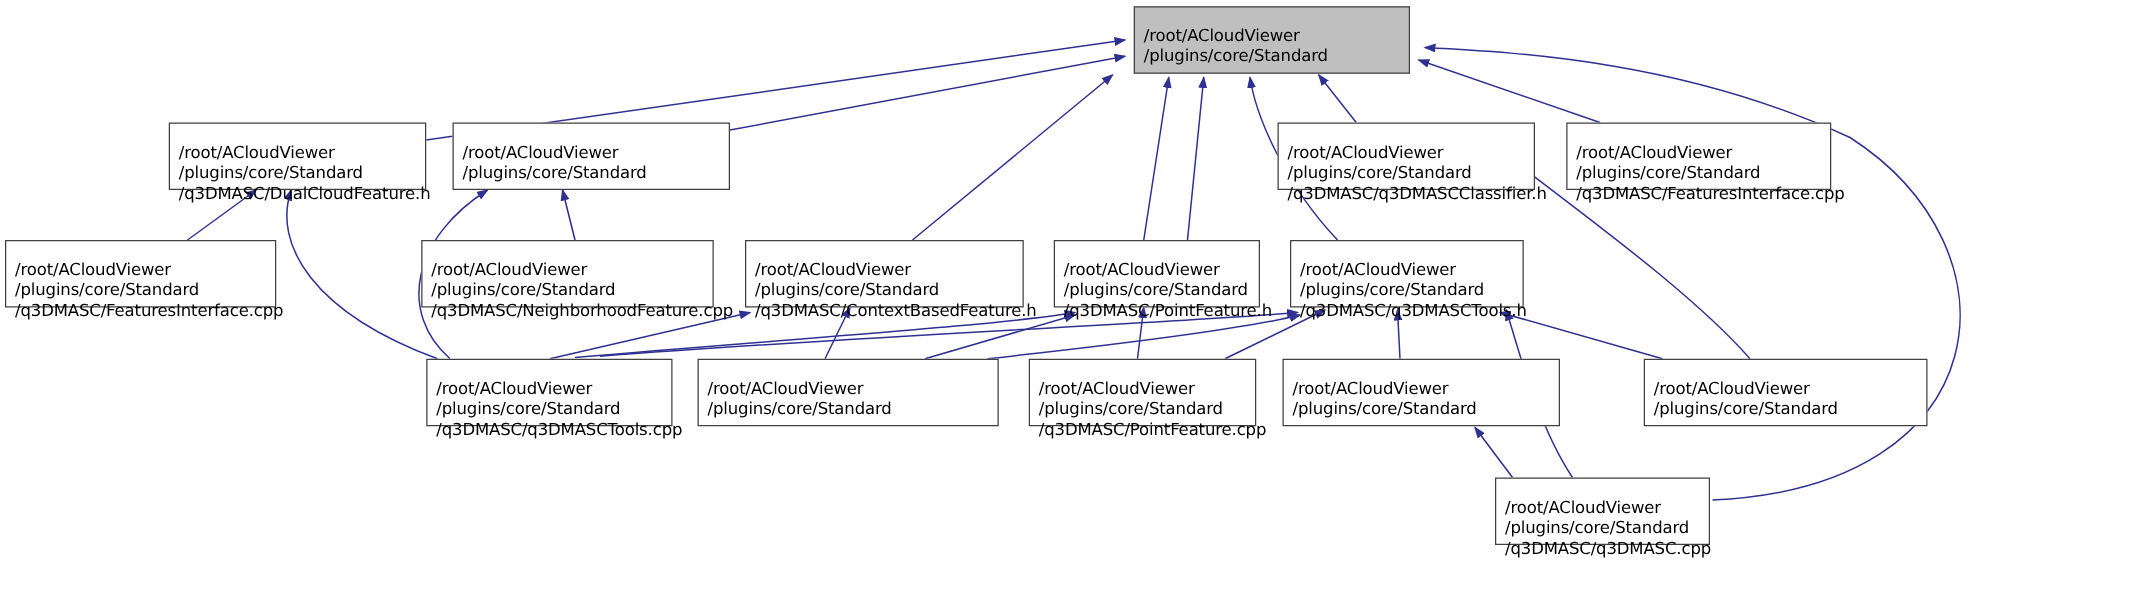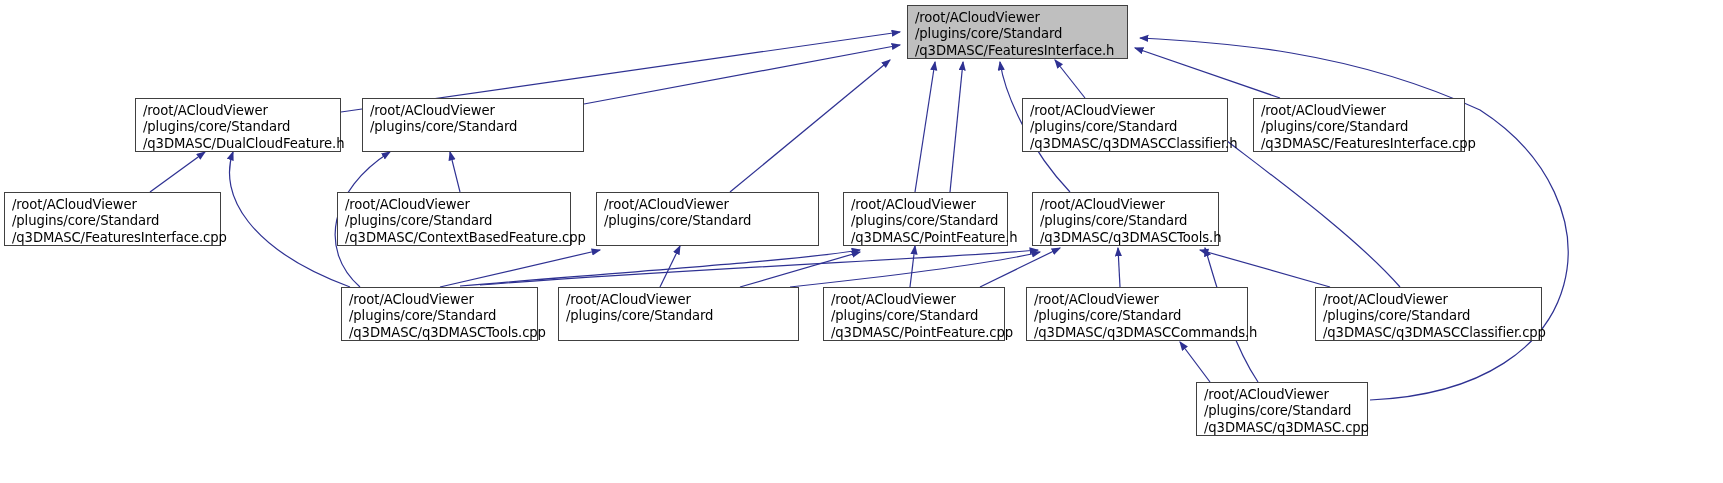--- a/index.html
+++ b/index.html
@@ -21,21 +21,21 @@
     top: 0;
     width: 1723px;
     height: 483px;
     pointer-events: none;
   }
   .node {
     position: absolute;
     box-sizing: border-box;
     border: 1px solid #404040;
     background: #ffffff;
-    padding: 4px 6px 3px 7px;
+    padding: 16px 6px 3px 7px;
     line-height: 16.4px;
     font-size: 13.2px;
     color: #000000;
     white-space: pre;
     letter-spacing: -0.1px;
   }
   .node.highlight {
     background: #bfbfbf;
     border: 1px solid #404040;
   }
@@ -76,30 +76,30 @@
         <path d="M 980,287 L 1060,248" fill="none" stroke="#2e3192" stroke-width="1.2" marker-end="url(#arrowhead)"></path>
         <path d="M 1120,287 L 1118,248" fill="none" stroke="#2e3192" stroke-width="1.2" marker-end="url(#arrowhead)"></path>
         <path d="M 1330,287 L 1200,250" fill="none" stroke="#2e3192" stroke-width="1.2" marker-end="url(#arrowhead)"></path>
         <path d="M 1258,382 C 1230,340 1215,280 1205,248" fill="none" stroke="#2e3192" stroke-width="1.2" marker-end="url(#arrowhead)"></path>
         <path d="M 1210,382 L 1180,342" fill="none" stroke="#2e3192" stroke-width="1.2" marker-end="url(#arrowhead)"></path>
         <path d="M 1400,287 C 1350,230 1250,160 1200,120" fill="none" stroke="#2e3192" stroke-width="1.2" marker-end="url(#arrowhead)"></path>
         <path d="M 1370,400 C 1600,390 1620,200 1480,110 C 1350,50 1220,42 1140,38" fill="none" stroke="#2e3192" stroke-width="1.2" marker-end="url(#arrowhead)"></path>
       </g>
   </svg>
   <div id="node-layer">
-      <div class="node highlight" style="left: 907px; top: 5px; width: 221px; height: 54px;"><span class="ln">/root/ACloudViewer</span><span class="ln">/plugins/core/Standard</span><span class="ln">/q3DMASC/FeaturesInterface.h</span></div>
+      <div class="node highlight" style="left: 907px; top: 5px; width: 221px; height: 54px;"><span class="ln">/root/ACloudViewer</span><span class="ln">/plugins/core/Standard</span></div>
       <div class="node" style="left: 135px; top: 98px; width: 206px; height: 54px;"><span class="ln">/root/ACloudViewer</span><span class="ln">/plugins/core/Standard</span><span class="ln">/q3DMASC/DualCloudFeature.h</span></div>
       <div class="node" style="left: 362px; top: 98px; width: 222px; height: 54px;"><span class="ln">/root/ACloudViewer</span><span class="ln">/plugins/core/Standard</span></div>
       <div class="node" style="left: 1022px; top: 98px; width: 206px; height: 54px;"><span class="ln">/root/ACloudViewer</span><span class="ln">/plugins/core/Standard</span><span class="ln">/q3DMASC/q3DMASCClassifier.h</span></div>
       <div class="node" style="left: 1253px; top: 98px; width: 212px; height: 54px;"><span class="ln">/root/ACloudViewer</span><span class="ln">/plugins/core/Standard</span><span class="ln">/q3DMASC/FeaturesInterface.cpp</span></div>
       <div class="node" style="left: 4px; top: 192px; width: 217px; height: 54px;"><span class="ln">/root/ACloudViewer</span><span class="ln">/plugins/core/Standard</span><span class="ln">/q3DMASC/FeaturesInterface.cpp</span></div>
-      <div class="node" style="left: 337px; top: 192px; width: 234px; height: 54px;"><span class="ln">/root/ACloudViewer</span><span class="ln">/plugins/core/Standard</span><span class="ln">/q3DMASC/ContextBasedFeature.cpp</span></div>
-      <div class="node" style="left: 596px; top: 192px; width: 223px; height: 54px;"><span class="ln">/root/ACloudViewer</span><span class="ln">/plugins/core/Standard</span></div>
+      <div class="node" style="left: 337px; top: 192px; width: 234px; height: 54px;"><span class="ln">/root/ACloudViewer</span><span class="ln">/plugins/core/Standard</span><span class="ln">/q3DMASC/NeighborhoodFeature.cpp</span></div>
+      <div class="node" style="left: 596px; top: 192px; width: 223px; height: 54px;"><span class="ln">/root/ACloudViewer</span><span class="ln">/plugins/core/Standard</span><span class="ln">/q3DMASC/ContextBasedFeature.h</span></div>
       <div class="node" style="left: 843px; top: 192px; width: 165px; height: 54px;"><span class="ln">/root/ACloudViewer</span><span class="ln">/plugins/core/Standard</span><span class="ln">/q3DMASC/PointFeature.h</span></div>
       <div class="node" style="left: 1032px; top: 192px; width: 187px; height: 54px;"><span class="ln">/root/ACloudViewer</span><span class="ln">/plugins/core/Standard</span><span class="ln">/q3DMASC/q3DMASCTools.h</span></div>
       <div class="node" style="left: 341px; top: 287px; width: 197px; height: 54px;"><span class="ln">/root/ACloudViewer</span><span class="ln">/plugins/core/Standard</span><span class="ln">/q3DMASC/q3DMASCTools.cpp</span></div>
       <div class="node" style="left: 558px; top: 287px; width: 241px; height: 54px;"><span class="ln">/root/ACloudViewer</span><span class="ln">/plugins/core/Standard</span></div>
       <div class="node" style="left: 823px; top: 287px; width: 182px; height: 54px;"><span class="ln">/root/ACloudViewer</span><span class="ln">/plugins/core/Standard</span><span class="ln">/q3DMASC/PointFeature.cpp</span></div>
-      <div class="node" style="left: 1026px; top: 287px; width: 222px; height: 54px;"><span class="ln">/root/ACloudViewer</span><span class="ln">/plugins/core/Standard</span><span class="ln">/q3DMASC/q3DMASCCommands.h</span></div>
-      <div class="node" style="left: 1315px; top: 287px; width: 227px; height: 54px;"><span class="ln">/root/ACloudViewer</span><span class="ln">/plugins/core/Standard</span><span class="ln">/q3DMASC/q3DMASCClassifier.cpp</span></div>
+      <div class="node" style="left: 1026px; top: 287px; width: 222px; height: 54px;"><span class="ln">/root/ACloudViewer</span><span class="ln">/plugins/core/Standard</span></div>
+      <div class="node" style="left: 1315px; top: 287px; width: 227px; height: 54px;"><span class="ln">/root/ACloudViewer</span><span class="ln">/plugins/core/Standard</span></div>
       <div class="node" style="left: 1196px; top: 382px; width: 172px; height: 54px;"><span class="ln">/root/ACloudViewer</span><span class="ln">/plugins/core/Standard</span><span class="ln">/q3DMASC/q3DMASC.cpp</span></div>
     </div>
 </div>
 
 </body></html>

